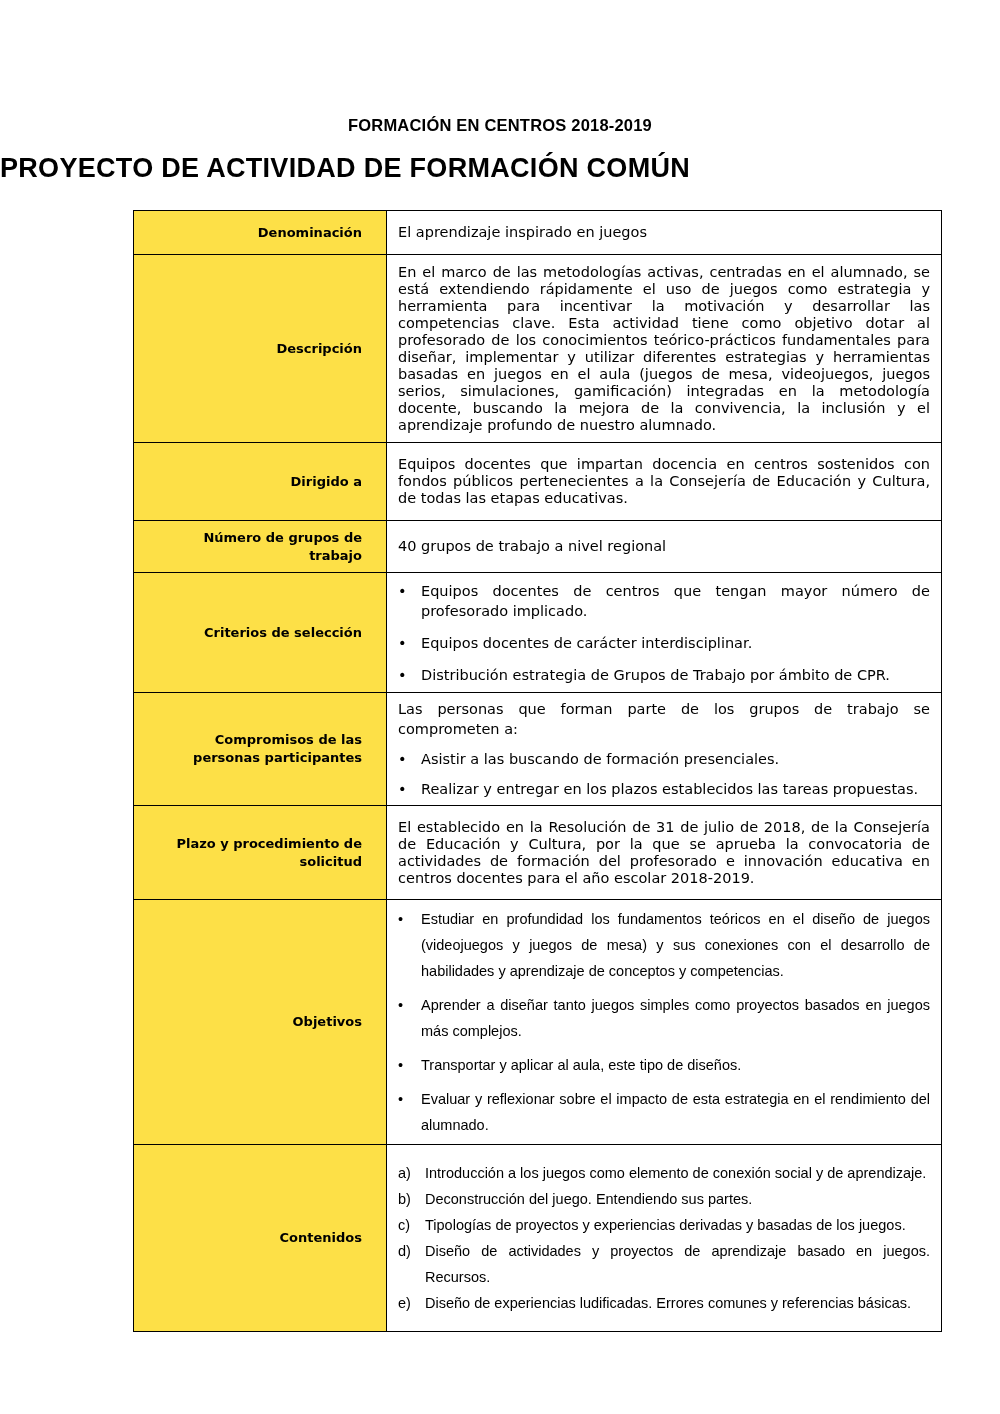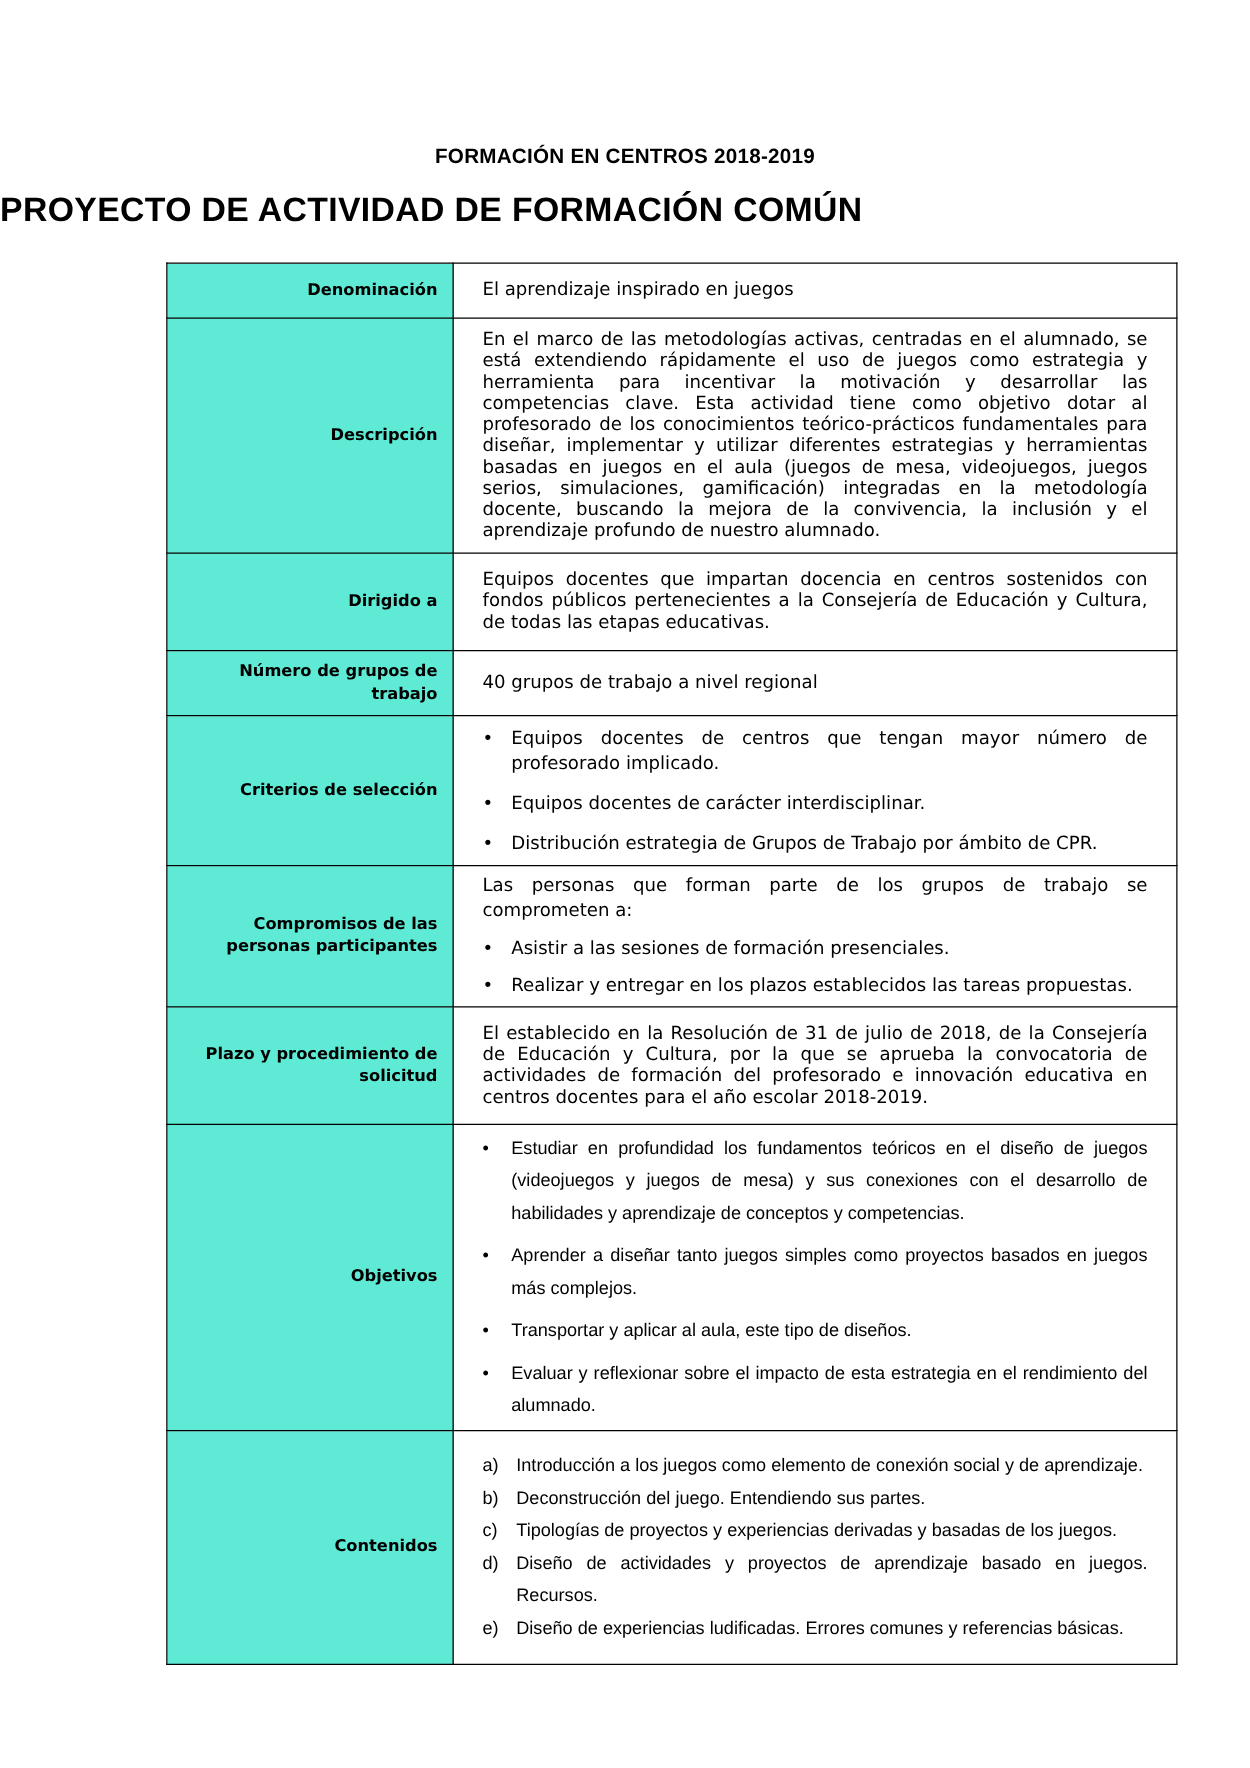--- a/index.html
+++ b/index.html
@@ -34,32 +34,32 @@
     width: 809px;
     border-collapse: collapse;
     table-layout: fixed;
   }
   .doc-table th, .doc-table td {
     border: 1.5px solid #000000;
     vertical-align: middle;
   }
   .doc-table th {
     width: 204px;
-    background: #5eead4;
+    background: #fde047;
     font-family: "DejaVu Sans", sans-serif;
     font-weight: bold;
     font-size: 13px;
     line-height: 1.35;
     text-align: right;
-    padding: 6px 12px;
+    padding: 6px 24px;
   }
   .doc-table td {
     font-size: 14.5px;
     line-height: 17px;
-    padding: 6px 23px;
+    padding: 6px 11px;
     text-align: justify;
   }
   
   tr.r1 { height: 44px; }
   tr.r2 { height: 188px; }
   tr.r3 { height: 78px; }
   tr.r4 { height: 52px; }
   tr.r5 { height: 120px; }
   tr.r6 { height: 95px; }
   tr.r7 { height: 94px; }
@@ -141,21 +141,21 @@
             </div>
           </td>
         </tr>
         <tr class="r6">
           <th>Compromisos de las personas participantes</th>
           <td>
             <div class="para">Las personas que forman parte de los grupos de trabajo se comprometen a:</div>
             <div class="list bullets">
               <div class="li">
                 <span class="marker">•</span>
-                <span class="li-text">Asistir a las sesiones de formación presenciales.</span>
+                <span class="li-text">Asistir a las buscando de formación presenciales.</span>
               </div>
               <div class="li">
                 <span class="marker">•</span>
                 <span class="li-text">Realizar y entregar en los plazos establecidos las tareas propuestas.</span>
               </div>
             </div>
           </td>
         </tr>
         <tr class="r7">
           <th>Plazo y procedimiento de solicitud</th>

